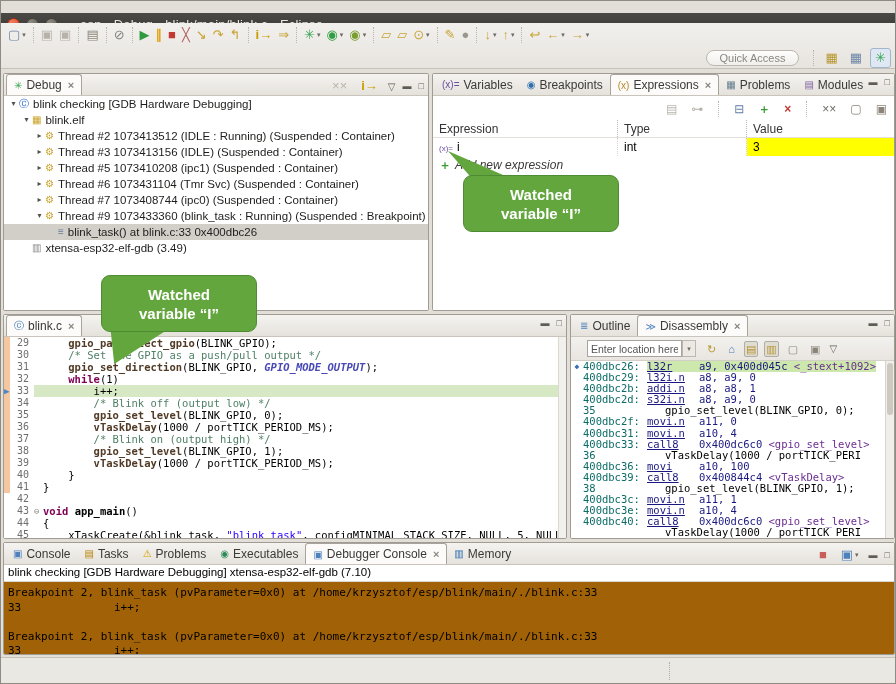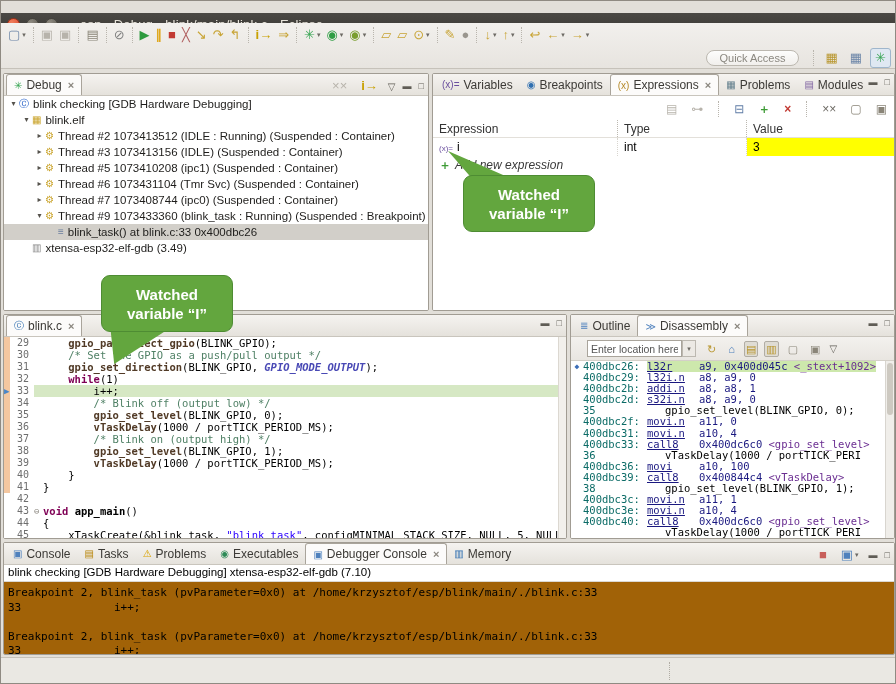--- a/index.html
+++ b/index.html
@@ -117,21 +117,21 @@
   #console-body { position:absolute; left:0; right:0; top:39px; bottom:0; background:#a16207;
     font-family:"DejaVu Sans Mono", monospace; font-size:11px; line-height:14.5px;
     padding:4px 0 0 4px; white-space:pre; color:#000; }
 
   
   #statusbar { position:absolute; left:0; top:656px; width:896px; height:28px;
     background:#eae8e3; border-top:1px solid #c6c2ba; }
   #status-sep { position:absolute; left:668px; top:4px; height:18px; border-left:1px dotted #b0aca4; }
 
   
-  .callout { position:absolute; width:132px; height:57px; background:var(--callout);
+  .callout { position:absolute; width:156px; height:57px; background:var(--callout);
     border:1px solid #4e8c33; border-radius:9px; color:#fff; font-size:15px; font-weight:600;
     text-align:center; line-height:19px; padding-top:9px; z-index:50; }
   .tail { position:absolute; background:var(--callout); z-index:49; }
   #tail-a { left:447px; top:150px; width:62px; height:27px;
     clip-path:polygon(0 0, 100% 100%, 38% 100%); }
   #tail-b { left:106px; top:329px; width:60px; height:34px;
     clip-path:polygon(6% 0, 100% 0, 12% 100%); }
 </style>
 </head>
 <body>

